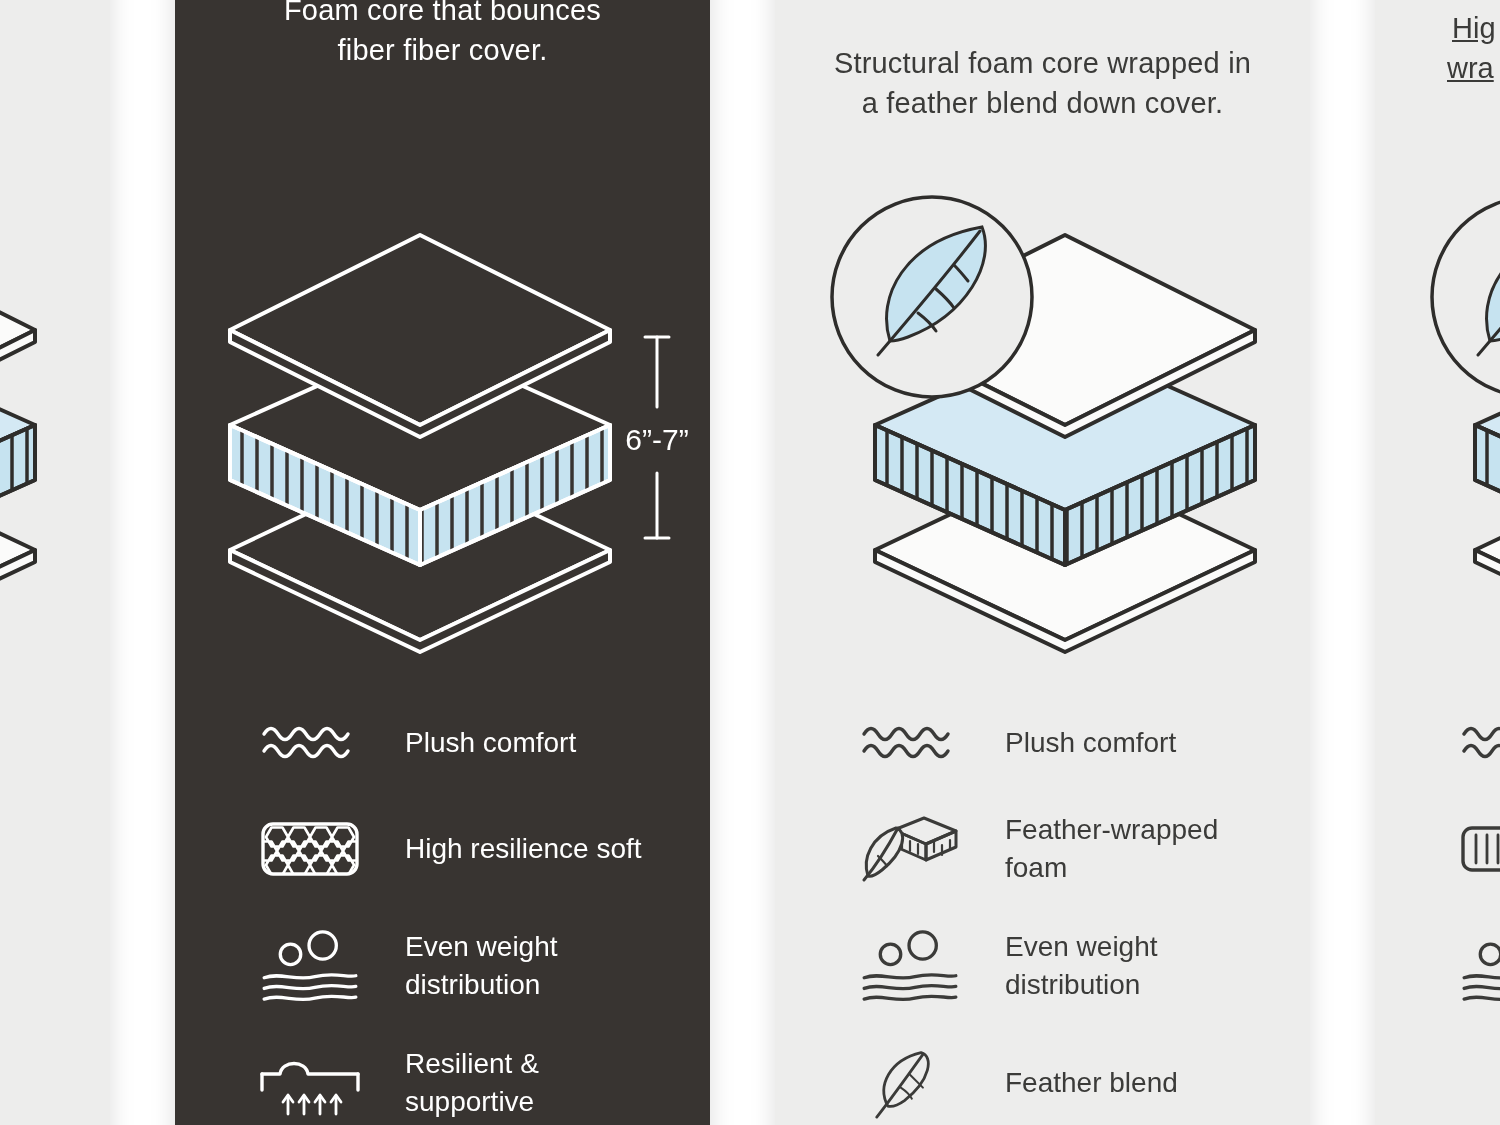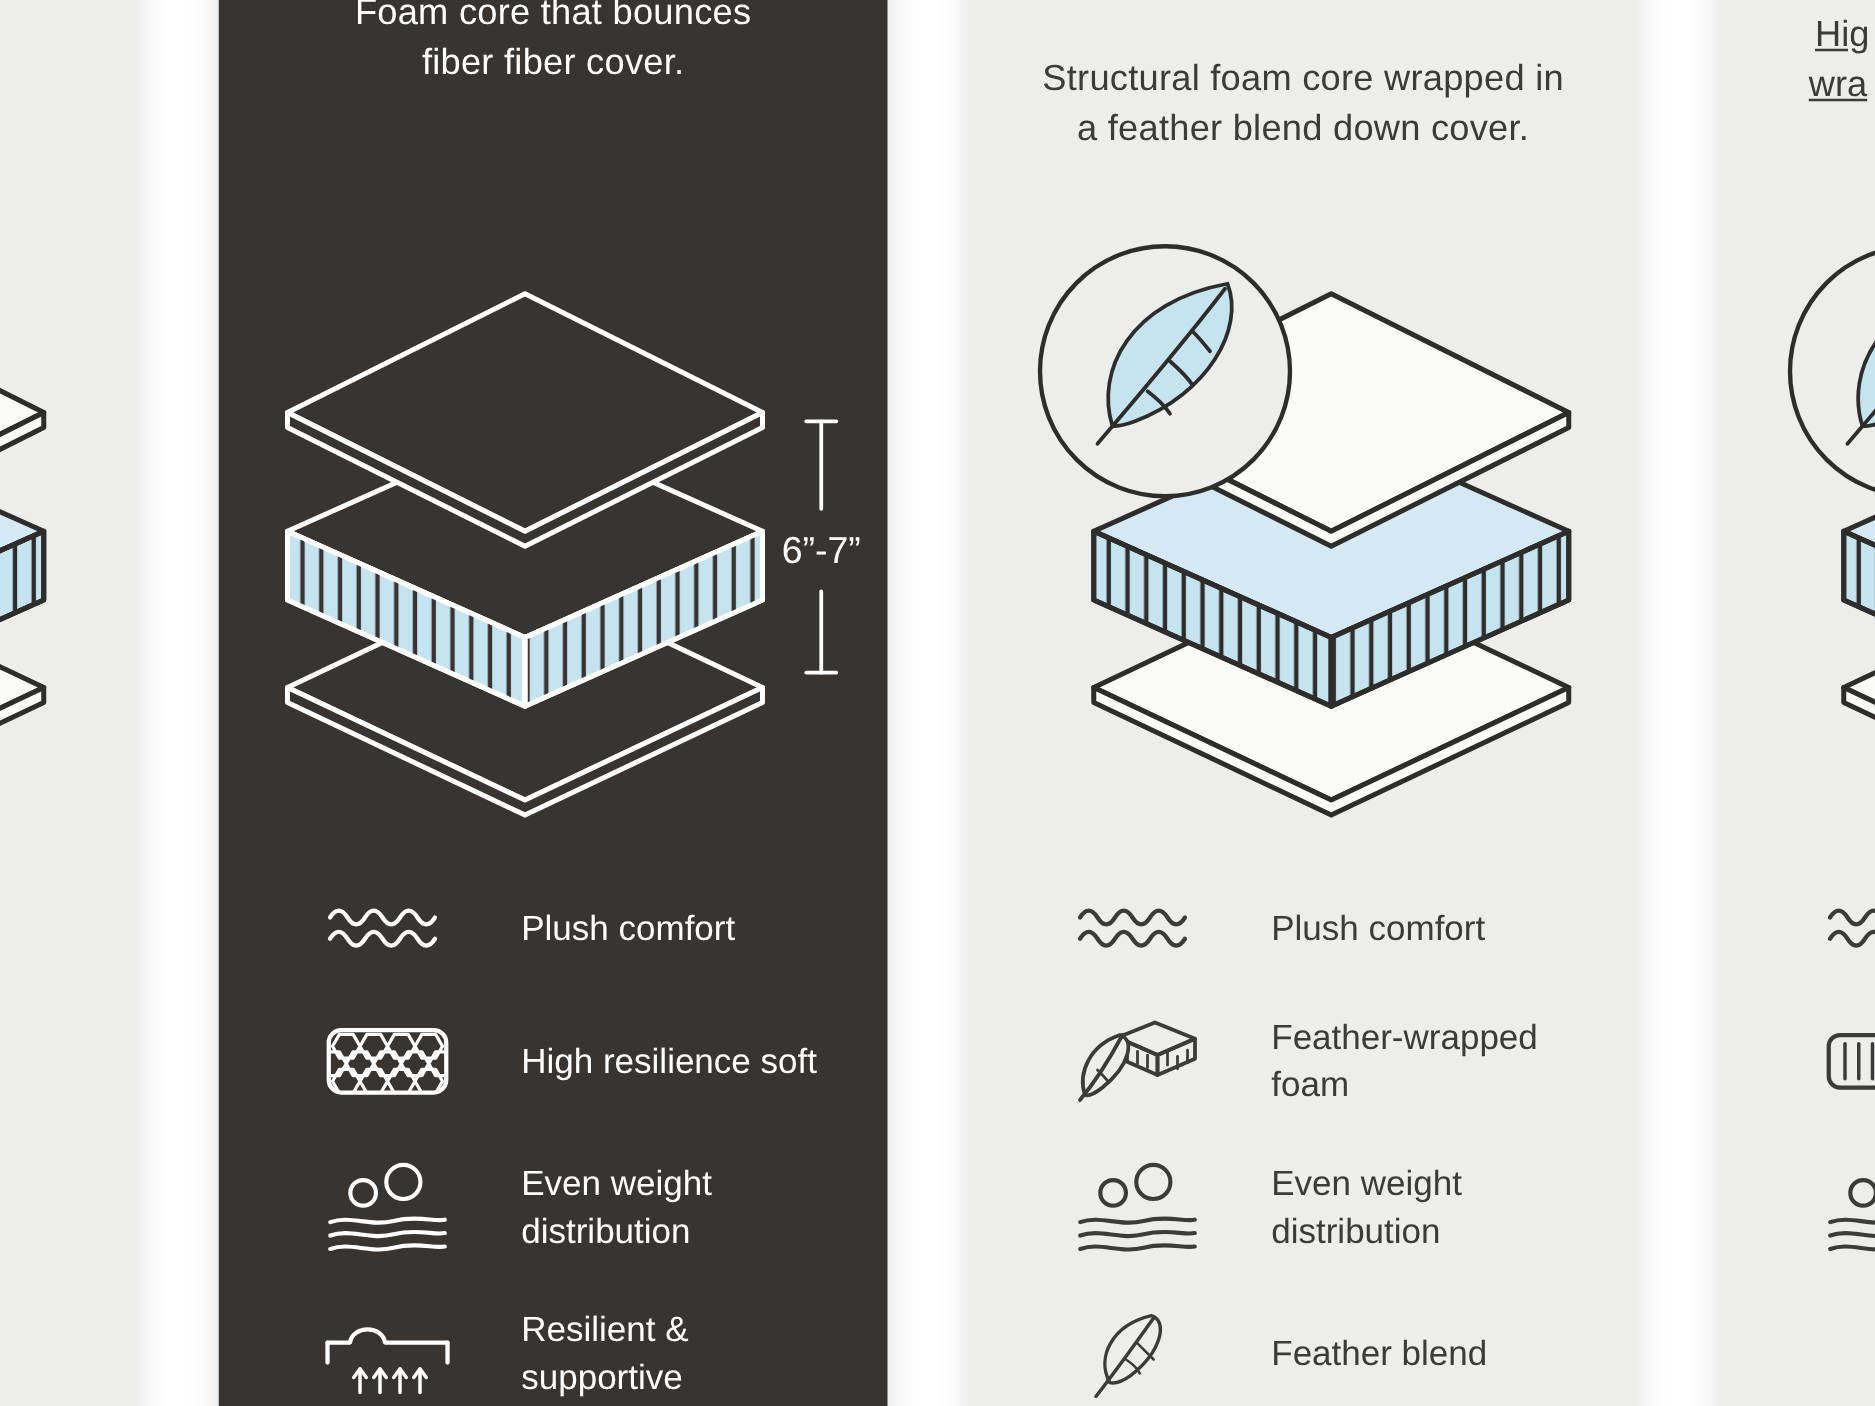--- a/index.html
+++ b/index.html
@@ -21,21 +21,21 @@
   }
   .headline-3 { top:130px; }
   .headline-2 { top:150px;margin-top:33px; }
   .hl { display:block; }
 
   .diagram { position:absolute; overflow:visible; }
 
   .features { position:absolute; left:85px; top:855px; width:450px; }
   .feature { display:flex; align-items:center; column-gap:45px; margin-bottom:40px; }
   .feature .ibox { width:100px; flex:none; display:flex; align-items:center; }
-  .feature .label { width:250px; font-size:28px; line-height:38px;margin-left:12px; }
+  .feature .label { width:250px; font-size:28px; line-height:38px; }
   .r1{height:56px} .r2{height:76px} .r3{height:78px} .r4{height:76px}
 
   .frag { position:absolute; white-space:nowrap;text-decoration:underline; }
   .frag-headline { font-size:29px; line-height:40px; }
 
   svg { display:block; }
   .icon-svg { stroke:currentColor; fill:none; stroke-linecap:round; stroke-linejoin:round; stroke-width:3.4px; }
 </style>
 </head>
 <body>

